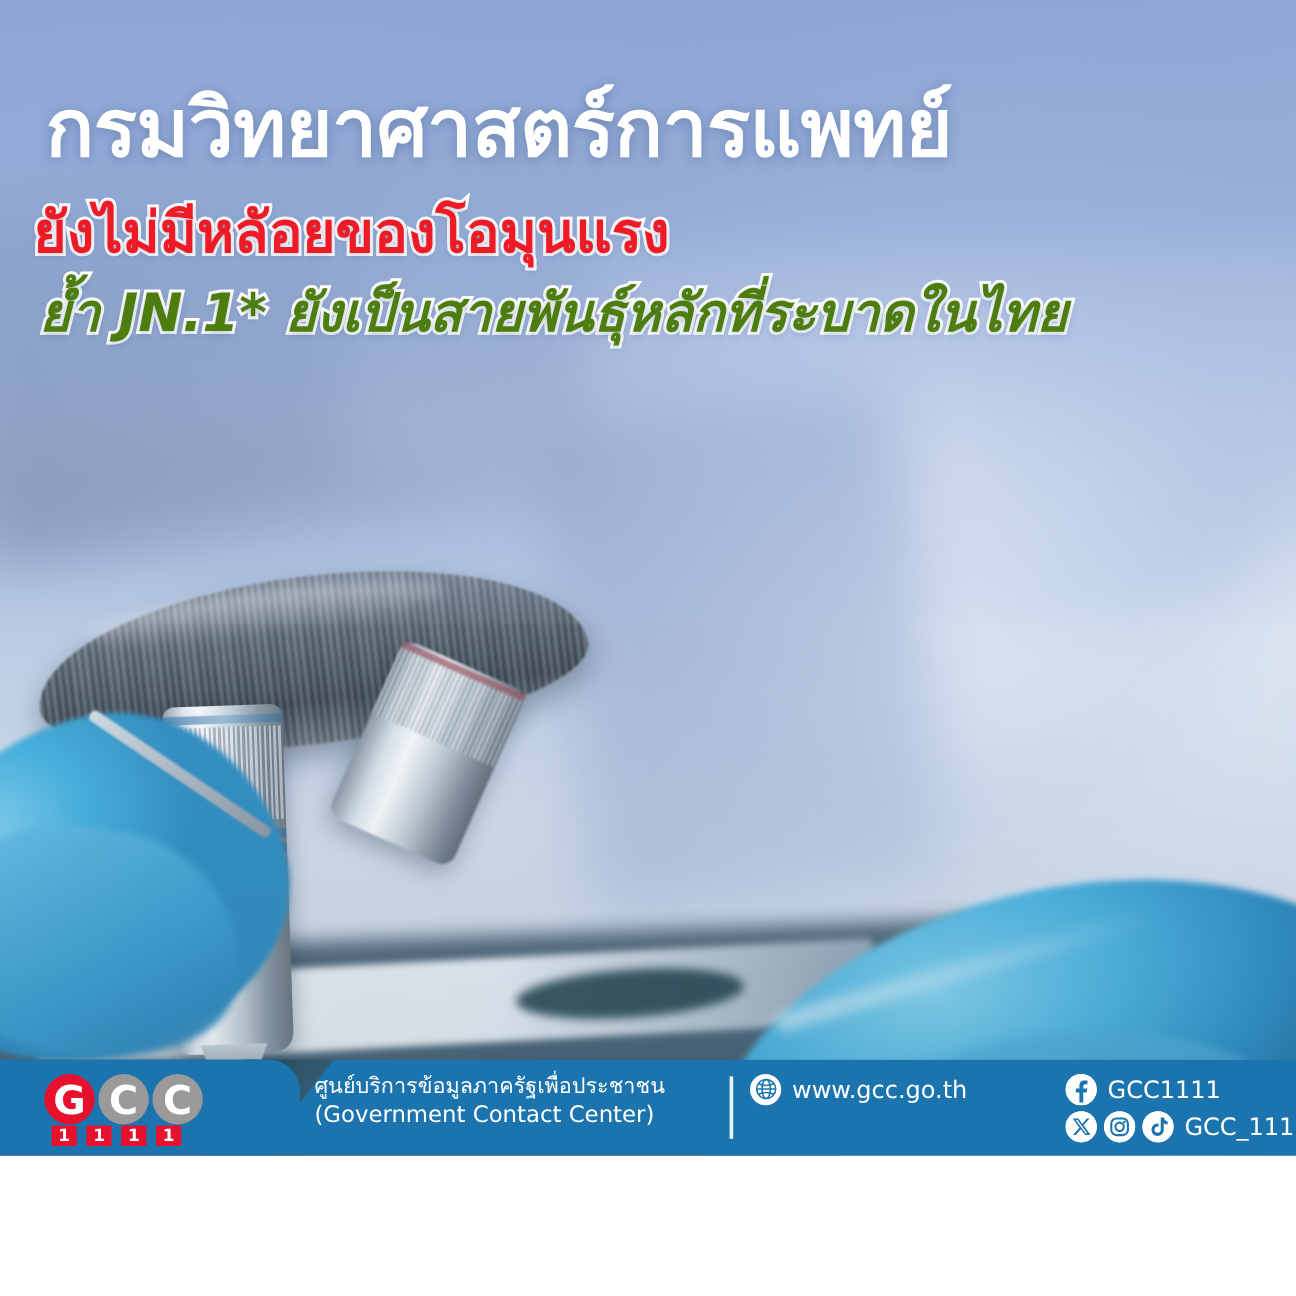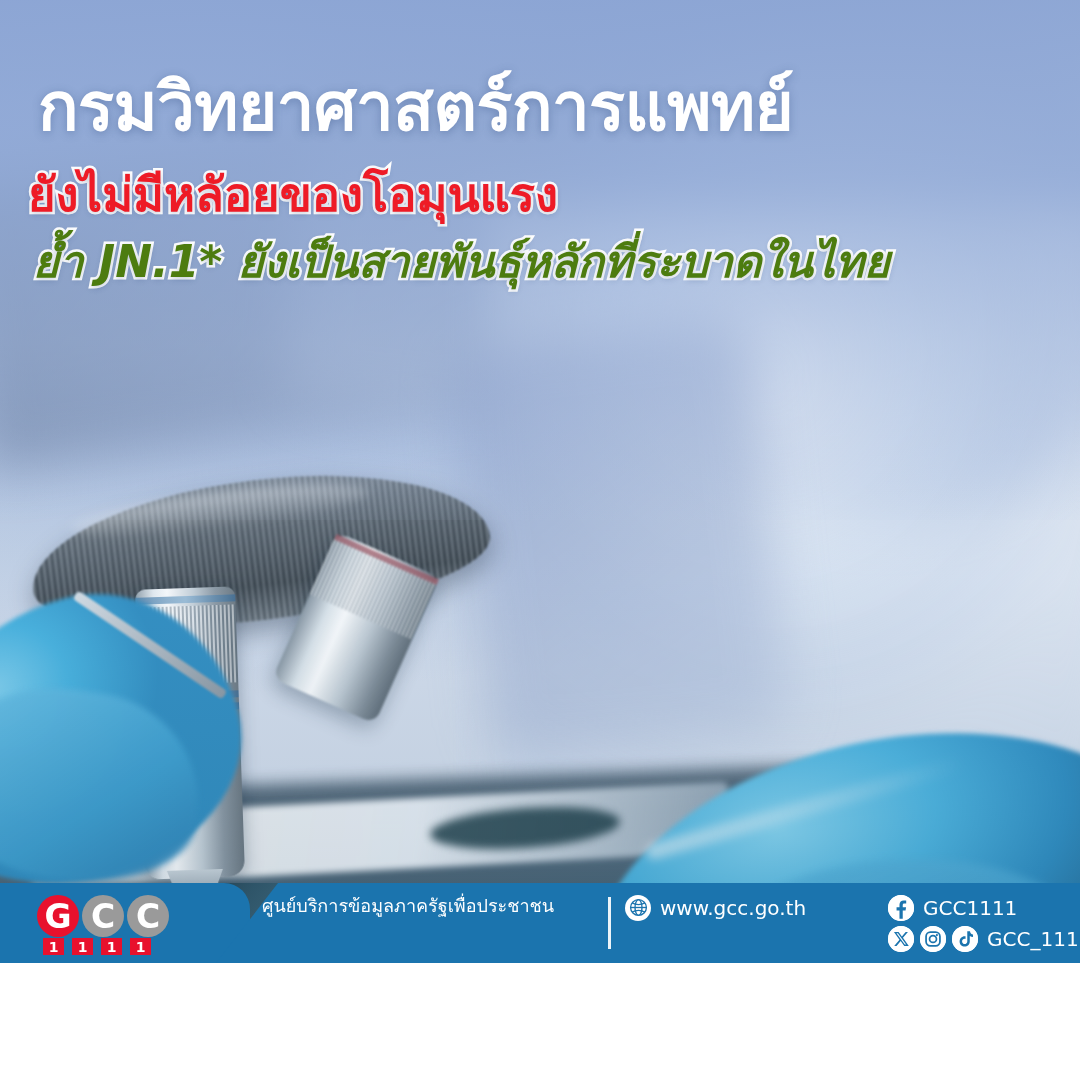--- a/index.html
+++ b/index.html
@@ -382,20 +382,21 @@
         <div class="gcc-ones">
           <div class="gcc-1">1</div>
           <div class="gcc-1">1</div>
           <div class="gcc-1">1</div>
           <div class="gcc-1">1</div>
         </div>
       </div>
 
       <div class="f-center">
         <div class="th">ศูนย์บริการข้อมูลภาครัฐเพื่อประชาชน</div>
+        <div class="en">(Government Contact Center)</div>
       </div>
 
       <div class="f-divider"></div>
 
       <div class="f-contact">
 
 
         <div class="c-row">
           <span class="ic">
             <svg width="19" height="19" viewBox="0 0 24 24" fill="none" stroke="#1B74AE" stroke-width="1.7">

